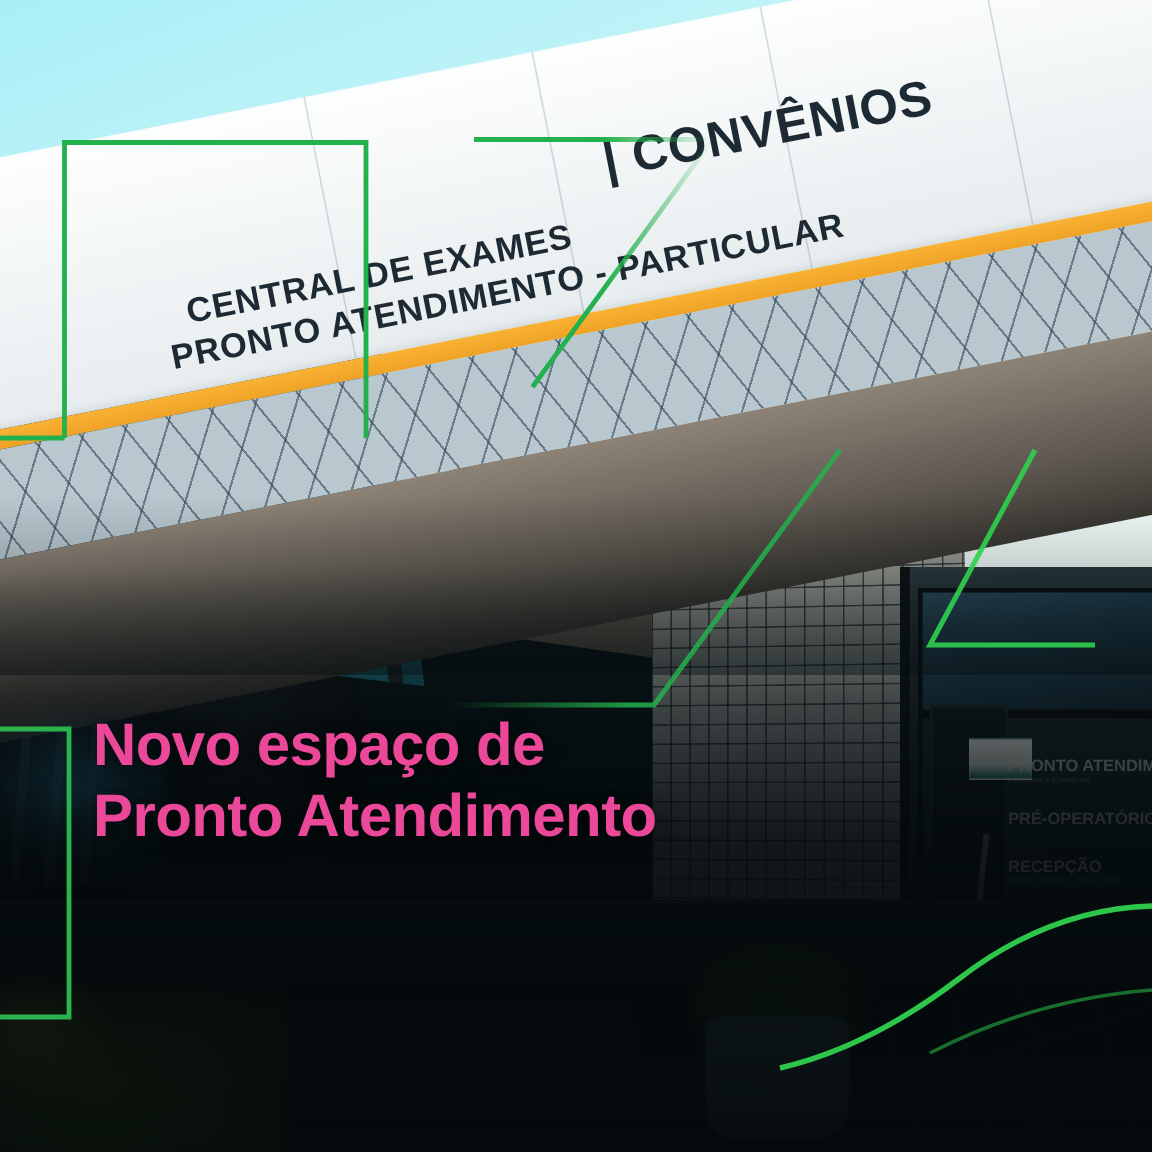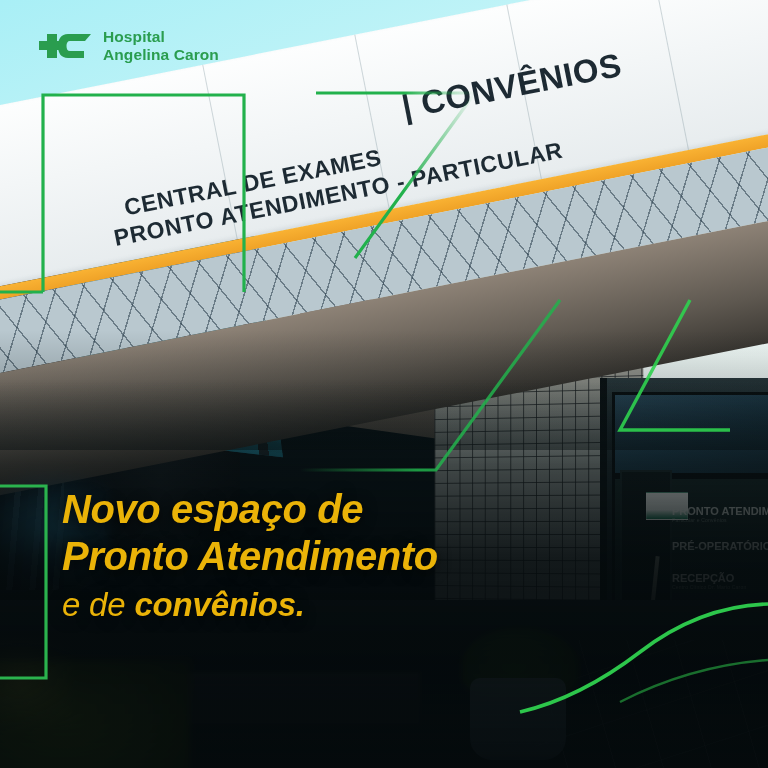--- a/index.html
+++ b/index.html
@@ -332,25 +332,24 @@
     font-weight: 800;
     font-size: 15.5px;
     line-height: 18px;
     letter-spacing: .1px;
     white-space: nowrap;
   }
 
   
   .headline {
     position: absolute;
-    left: 62px; top: 486px;
+    left: 62px; top: 474px;
     width: 520px;
-    color: #eab308;
+    color: #ec4899;
     text-shadow: 0 2px 14px rgba(0,0,0,.75);
-    font-style: italic;
   }
   .hl-big {
     font-size: 40px;
     font-weight: 800;
     line-height: 47px;
     letter-spacing: -.4px;
   }
   .hl-small {
     font-size: 33px;
     font-weight: 400;
@@ -449,34 +448,19 @@
     <path d="M 690 300 L 620 430 L 730 430" fill="none" stroke="#2fd14f" stroke-width="3.4" opacity=".9"></path>
     <path d="M 560 300 L 436 470 L 300 470" fill="none" stroke="url(#fadeLeft)" stroke-width="3.2" opacity=".85"></path>
 
     <path d="M 0 486 L 46 486 L 46 678 L 0 678" fill="none" stroke="#2bb34e" stroke-width="3.2"></path>
     <path d="M 46 678 L 300 678" fill="none" stroke="url(#fadeRight)" stroke-width="3.2"></path>
 
     <path d="M 768 604 Q 700 606 640 652 T 520 712" fill="none" stroke="#2fd14f" stroke-width="3.6" opacity=".95"></path>
     <path d="M 768 660 Q 690 666 620 702" fill="none" stroke="#2fd14f" stroke-width="2.4" opacity=".5"></path>
   </svg>
 
-  <div class="logo">
-    <svg class="logo-mark" viewBox="0 0 54 34">
-
-      <path d="M 9 5 L 19 5 L 19 12 L 27 12 L 27 21 L 19 21 L 19 29 L 9 29 L 9 21 L 1 21 L 1 12 L 9 12 Z" fill="#2a9d4f"></path>
-
-      <path d="M 46 5 L 30 5 C 23 5 20 10 20 17 C 20 24 23 29 30 29 L 46 29 L 46 22 L 32 22
-               C 29.5 22 28.5 20 28.5 17 C 28.5 14 29.5 12 32 12 L 46 12 Z" fill="#2a9d4f"></path>
-      <path d="M 53 5 L 44 5 L 38 12 L 47 12 Z" fill="#2a9d4f"></path>
-    </svg>
-    <div class="logo-words">
-      <div>Hospital</div>
-      <div>Angelina Caron</div>
-    </div>
-  </div>
 
   <div class="headline">
     <div class="hl-big">Novo espaço de</div>
     <div class="hl-big">Pronto Atendimento</div>
-    <div class="hl-small"><span>e de </span><b>convênios.</b></div>
   </div>
 
 </div>
 
 </body></html>

